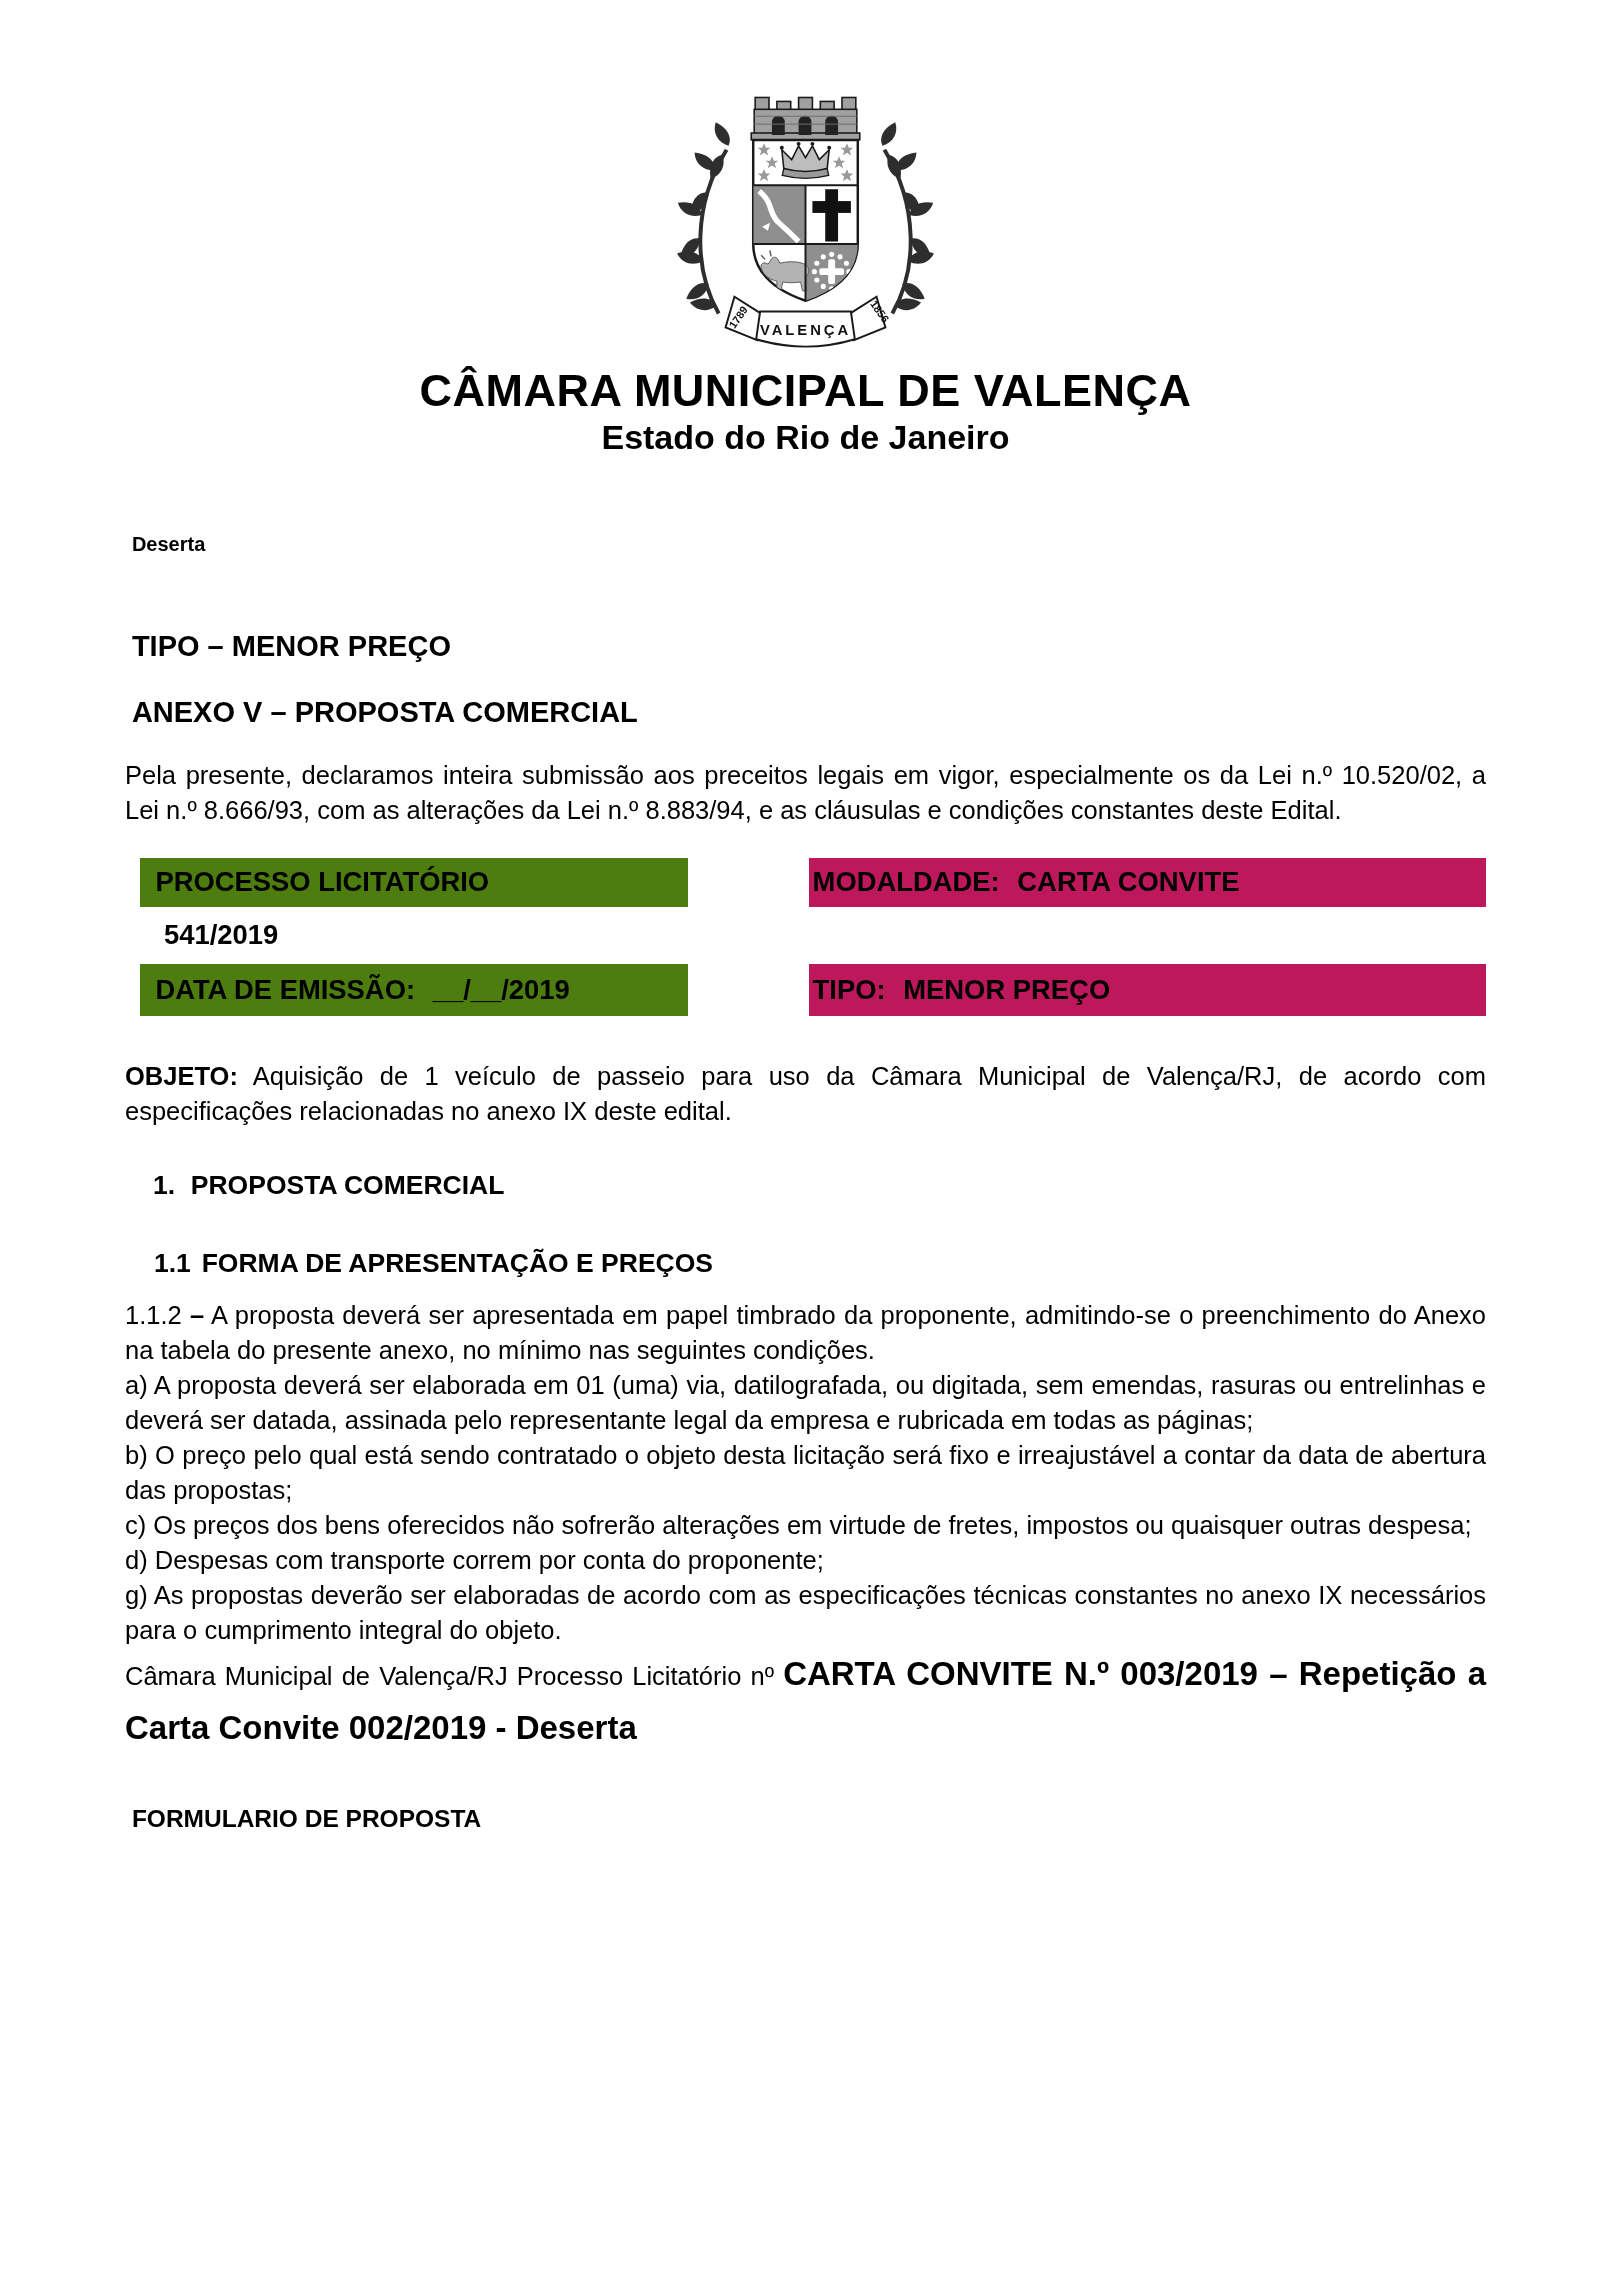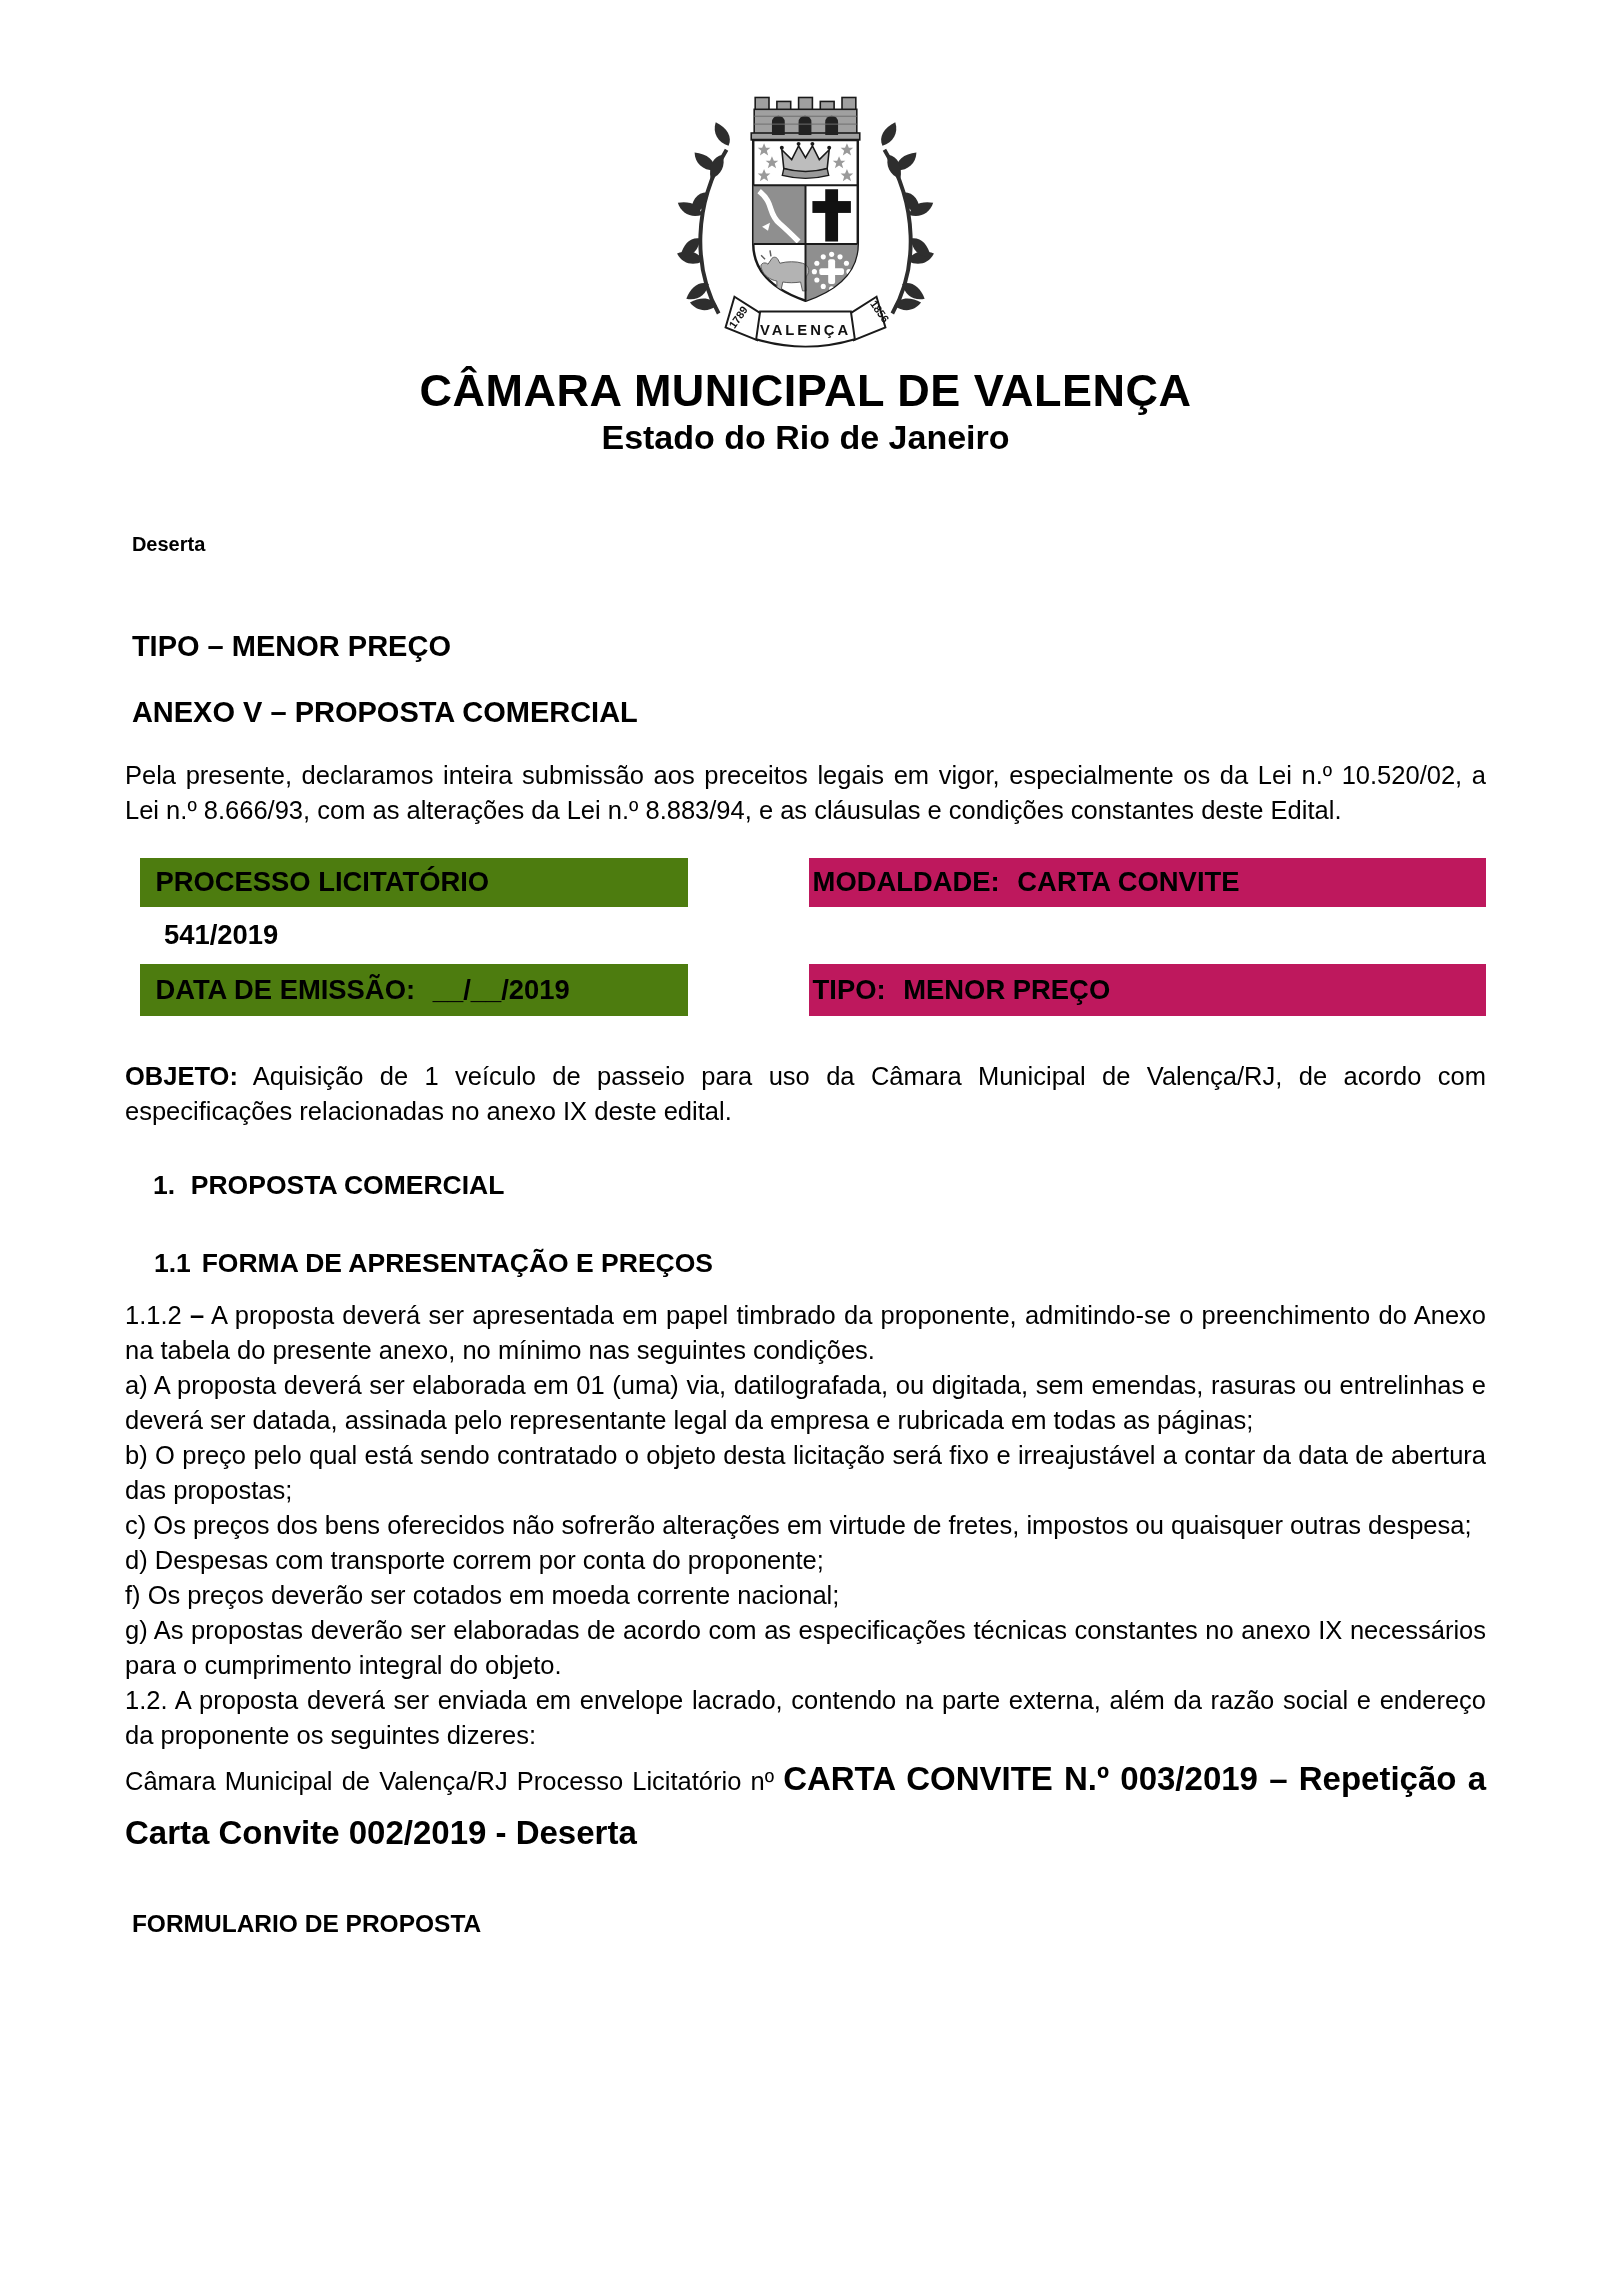--- a/index.html
+++ b/index.html
@@ -234,23 +234,21 @@
     <span class="num">1.1</span>
     <span>FORMA DE APRESENTAÇÃO E PREÇOS</span>
   </div>
 
   <div class="clauses">
     <p class="body-text"><span>1.1.2</span> <span class="dash-b">–</span> <span>A proposta deverá ser apresentada em papel timbrado da proponente, admitindo-se o preenchimento do Anexo na tabela do presente anexo, no mínimo nas seguintes condições.</span></p>
     <p class="body-text">a) A proposta deverá ser elaborada em 01 (uma) via, datilografada, ou digitada, sem emendas, rasuras ou entrelinhas e deverá ser datada, assinada pelo representante legal da empresa e rubricada em todas as páginas;</p>
     <p class="body-text">b) O preço pelo qual está sendo contratado o objeto desta licitação será fixo e irreajustável a contar da data de abertura das propostas;</p>
     <p class="body-text">c) Os preços dos bens oferecidos não sofrerão alterações em virtude de fretes, impostos ou quaisquer outras despesa;</p>
     <p class="body-text">d) Despesas com transporte correm por conta do proponente;</p>
-    <p class="body-text">f) Os preços deverão ser cotados em moeda corrente nacional;</p>
     <p class="body-text">g) As propostas deverão ser elaboradas de acordo com as especificações técnicas  constantes no anexo IX  necessários para o cumprimento integral do objeto.</p>
-    <p class="body-text">1.2.  A proposta deverá ser enviada em envelope lacrado, contendo na parte externa, além da razão social e endereço da proponente os seguintes dizeres:</p>
   </div>
 
   <p class="envelope"><span>Câmara Municipal de Valença/RJ Processo Licitatório nº</span> <span class="hl">CARTA CONVITE N.º 003/2019 – Repetição a Carta Convite 002/2019 - Deserta</span></p>
 
   <div class="form-title">FORMULARIO DE PROPOSTA</div>
 
 </div>
 
 
 </body></html>

